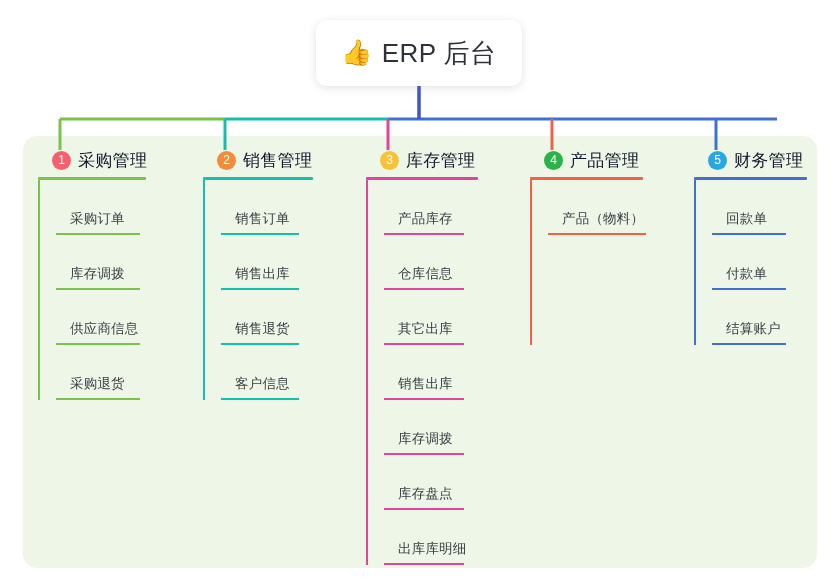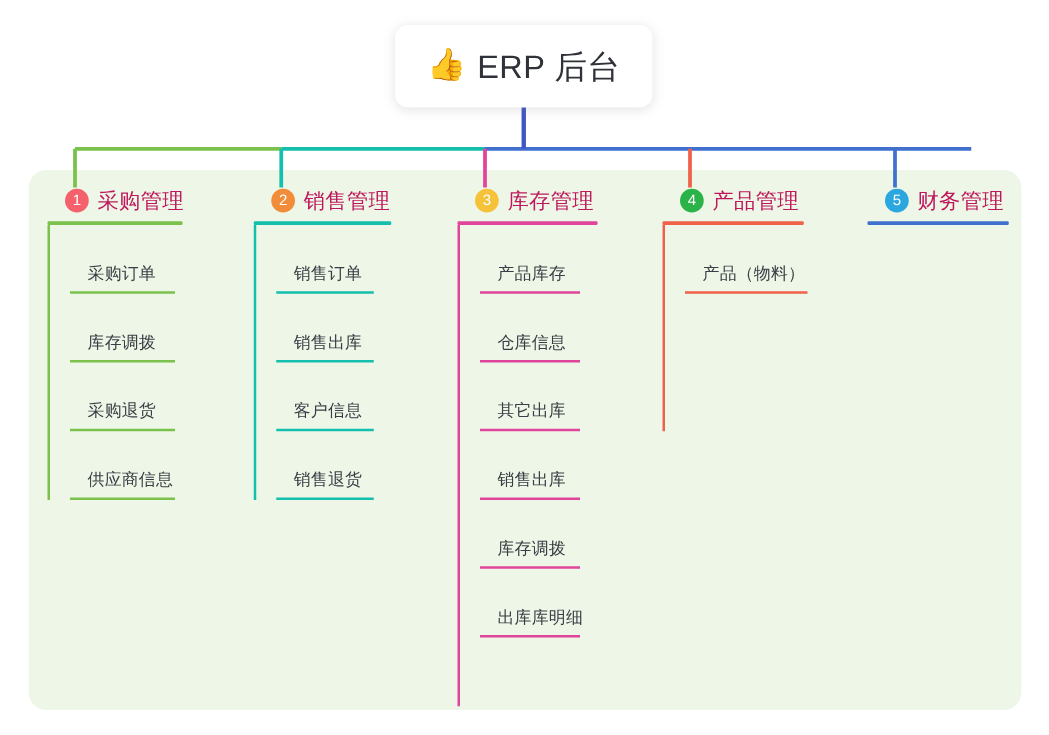--- a/index.html
+++ b/index.html
@@ -98,21 +98,21 @@
     border-radius: 50%;
     color: #ffffff;
     font-size: 12px;
     line-height: 19px;
     text-align: center;
     flex: 0 0 auto;
     font-weight: normal;
   }
   .branch-title {
     font-size: 17px;
-    color: #be185d;
+    color: #0f172a;
     letter-spacing: 0.3px;
   }
   .branch-underline {
     height: 3px;
     border-radius: 1px;
     margin-top: 5px;
   }
 
   
   .leaf-list {
@@ -183,53 +183,53 @@
           <div class="leaf-trunk" style="background: rgb(122, 194, 75); height: 220px;"></div>
           <div class="leaf-item">
             <span class="leaf-label">采购订单</span>
             <div class="leaf-rule" style="background: rgb(122, 194, 75); width: 84px;"></div>
           </div>
           <div class="leaf-item">
             <span class="leaf-label">库存调拨</span>
             <div class="leaf-rule" style="background: rgb(122, 194, 75); width: 84px;"></div>
           </div>
           <div class="leaf-item">
+            <span class="leaf-label">供应商信息</span>
+            <div class="leaf-rule" style="background: rgb(122, 194, 75); width: 84px;"></div>
+          </div>
+          <div class="leaf-item">
             <span class="leaf-label">采购退货</span>
             <div class="leaf-rule" style="background: rgb(122, 194, 75); width: 84px;"></div>
           </div>
-          <div class="leaf-item">
-            <span class="leaf-label">供应商信息</span>
-            <div class="leaf-rule" style="background: rgb(122, 194, 75); width: 84px;"></div>
-          </div>
         </div>
       </div>
       <div class="branch-col" style="left: 203px; top: 148px;">
         <div class="branch-header">
           <span class="branch-badge" style="background: rgb(240, 140, 58);">2</span>
           <span class="branch-title">销售管理</span>
         </div>
         <div class="branch-underline" style="background: rgb(20, 191, 174); width: 110px;"></div>
         <div class="leaf-list">
           <div class="leaf-trunk" style="background: rgb(20, 191, 174); height: 220px;"></div>
           <div class="leaf-item">
             <span class="leaf-label">销售订单</span>
             <div class="leaf-rule" style="background: rgb(20, 191, 174); width: 78px;"></div>
           </div>
           <div class="leaf-item">
             <span class="leaf-label">销售出库</span>
             <div class="leaf-rule" style="background: rgb(20, 191, 174); width: 78px;"></div>
           </div>
           <div class="leaf-item">
+            <span class="leaf-label">销售退货</span>
+            <div class="leaf-rule" style="background: rgb(20, 191, 174); width: 78px;"></div>
+          </div>
+          <div class="leaf-item">
             <span class="leaf-label">客户信息</span>
             <div class="leaf-rule" style="background: rgb(20, 191, 174); width: 78px;"></div>
           </div>
-          <div class="leaf-item">
-            <span class="leaf-label">销售退货</span>
-            <div class="leaf-rule" style="background: rgb(20, 191, 174); width: 78px;"></div>
-          </div>
         </div>
       </div>
       <div class="branch-col" style="left: 366px; top: 148px;">
         <div class="branch-header">
           <span class="branch-badge" style="background: rgb(245, 194, 58);">3</span>
           <span class="branch-title">库存管理</span>
         </div>
         <div class="branch-underline" style="background: rgb(224, 69, 155); width: 112px;"></div>
         <div class="leaf-list">
           <div class="leaf-trunk" style="background: rgb(224, 69, 155); height: 385px;"></div>
@@ -247,20 +247,24 @@
           </div>
           <div class="leaf-item">
             <span class="leaf-label">销售出库</span>
             <div class="leaf-rule" style="background: rgb(224, 69, 155); width: 80px;"></div>
           </div>
           <div class="leaf-item">
             <span class="leaf-label">库存调拨</span>
             <div class="leaf-rule" style="background: rgb(224, 69, 155); width: 80px;"></div>
           </div>
           <div class="leaf-item">
+            <span class="leaf-label">库存盘点</span>
+            <div class="leaf-rule" style="background: rgb(224, 69, 155); width: 80px;"></div>
+          </div>
+          <div class="leaf-item">
             <span class="leaf-label">出库库明细</span>
             <div class="leaf-rule" style="background: rgb(224, 69, 155); width: 80px;"></div>
           </div>
         </div>
       </div>
       <div class="branch-col" style="left: 530px; top: 148px;">
         <div class="branch-header">
           <span class="branch-badge" style="background: rgb(43, 179, 74);">4</span>
           <span class="branch-title">产品管理</span>
         </div>
@@ -272,16 +276,31 @@
             <div class="leaf-rule" style="background: rgb(240, 97, 74); width: 98px;"></div>
           </div>
         </div>
       </div>
       <div class="branch-col" style="left: 694px; top: 148px;">
         <div class="branch-header">
           <span class="branch-badge" style="background: rgb(43, 167, 224);">5</span>
           <span class="branch-title">财务管理</span>
         </div>
         <div class="branch-underline" style="background: rgb(65, 112, 207); width: 113px;"></div>
+        <div class="leaf-list">
+          <div class="leaf-trunk" style="background: rgb(65, 112, 207); height: 165px;"></div>
+          <div class="leaf-item">
+            <span class="leaf-label">回款单</span>
+            <div class="leaf-rule" style="background: rgb(65, 112, 207); width: 74px;"></div>
+          </div>
+          <div class="leaf-item">
+            <span class="leaf-label">付款单</span>
+            <div class="leaf-rule" style="background: rgb(65, 112, 207); width: 74px;"></div>
+          </div>
+          <div class="leaf-item">
+            <span class="leaf-label">结算账户</span>
+            <div class="leaf-rule" style="background: rgb(65, 112, 207); width: 74px;"></div>
+          </div>
+        </div>
       </div>
     </div>
 
 </div>
 
 </body></html>

